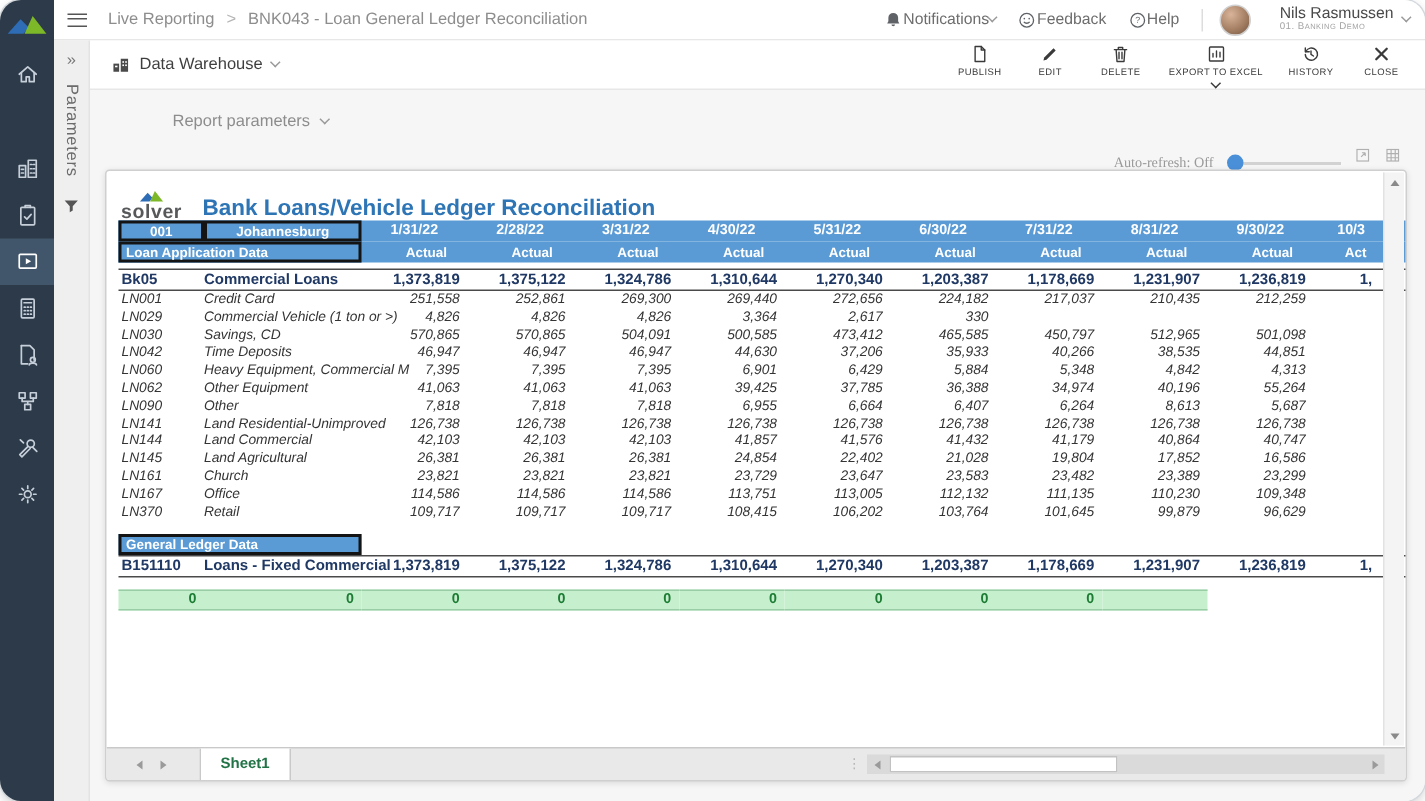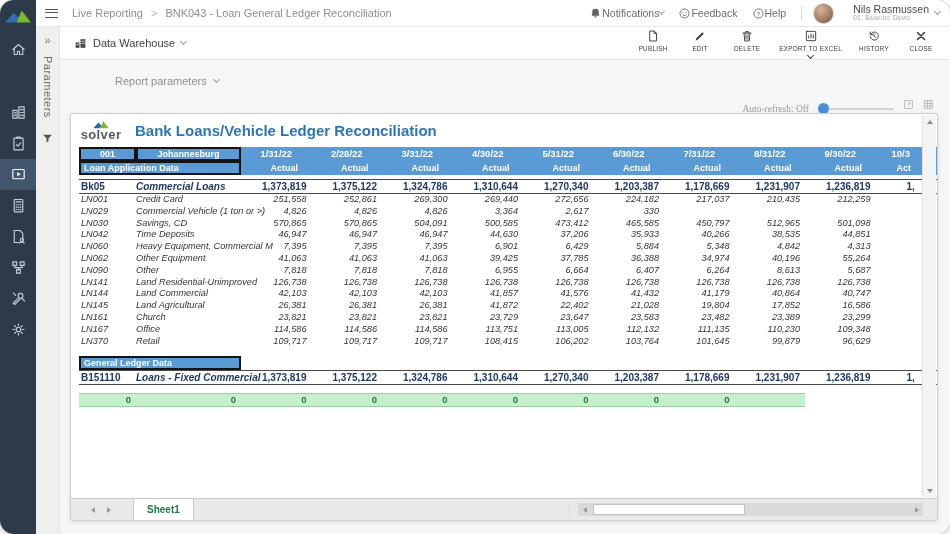--- a/index.html
+++ b/index.html
@@ -56,39 +56,39 @@
   .rparams{ position:absolute; left:14px; top:15px; font-size:11px; color:#8d8d8d; display:flex; align-items:center; gap:7px; cursor:pointer;margin-left:41px;}
   .autorow{ position:absolute; right:16px; top:36px; display:flex; align-items:flex-end; gap:9px;font-family:Liberation Serif, serif;}
   .autolabel{ font-size:9.5px; color:#9a9a9a;}
   .slider{ width:76px; height:11px; position:relative; cursor:pointer;}
   .slider .track{ position:absolute; left:5px; right:0; top:5px; height:2px; background:#d2d2d2;}
   .slider .knob{ position:absolute; left:0; top:0; width:11px; height:11px; border-radius:50%; background:#4a90d9;}
   .mini-ic svg{ width:11px; height:11px; stroke:#b0b0b0; stroke-width:1.4; fill:none;}
   
   .card{ position:absolute; left:10px; top:53px; width:868px; height:408px; background:#fff;
          border:1px solid #cfcfcf; border-radius:3px; box-shadow:0 1px 4px rgba(0,0,0,.12); overflow:hidden;}
-  .card-head{ height:33px; display:flex; align-items:center; padding-left:8px; gap:12px;}
+  .card-head{ height:33px; display:flex; align-items:flex-end; padding-left:8px; gap:12px;}
   .slogo{ display:flex; flex-direction:column; align-items:center; width:44px;}
   .slogo svg{ width:22px; height:9px;}
   .slogo .stext{ font-size:13px; color:#57585a; font-weight:600; letter-spacing:.4px; line-height:.9;}
   .rtitle{ font-size:15px; font-weight:700; }
   
   .rpt{ margin-left:8px; width:880px;}
   .rrow{ display:grid; grid-template-columns:57px 105px repeat(9,70.5px) 76px; }
   .hband{ height:14px; background:#5B9BD5;}
   .hbox{ background:#5B9BD5; border:2px solid #141414; color:#fff; font-weight:700; font-size:9px;
          display:flex; align-items:center; justify-content:center; line-height:1;}
   .hbox.section{ grid-column:1 / span 2; justify-content:flex-start; padding-left:3px;}
   .hdate{ color:#fff; font-weight:700; font-size:9.5px; text-align:center; line-height:14px;}
   .hact{ color:#fff; font-weight:700; font-size:9px; text-align:center; line-height:14px;padding-left:16px;}
   .hdate.partial{ text-align:left; padding-left:16px;}
   .hact.partial{ text-align:left; padding-left:21px;}
   .num{ text-align:right; padding-right:5px; white-space:nowrap;}
   .code{ padding-left:2px; white-space:nowrap;}
-  .name{ white-space:nowrap;font-style:italic;}
+  .name{ white-space:nowrap;}
   .trow.total{ height:15px; line-height:14px; font-size:10px; font-weight:700; color:#1F3864;
                border-top:1px solid #4a4a4a; border-bottom:1px solid #4a4a4a;}
   .trow.total.first{ margin-top:4px;}
   .trow.total .num.partial{ text-align:left; padding-left:31px;}
   .trow.detail{ height:11.8px; line-height:11.8px; font-size:9.2px; font-style:italic; color:#343434;}
   .glrow{ height:14px; margin-top:9px;}
   .diffrow{ height:14px; margin-top:8px;}
   .difflabel{ grid-column:1 / span 2; background:#fff; border:2px solid #141414; color:#141414;
               font-weight:700; font-size:9.3px; display:flex; align-items:center; padding-left:3px; line-height:1;}
   .good{ background:#C6EFCE; border-top:1px solid #98cda6; border-bottom:1px solid #98cda6;
@@ -507,21 +507,21 @@
                   <div class="num">40,864</div>
                   <div class="num">40,747</div>
                   <div class="num partial"></div>
                 </div>
                 <div class="rrow trow detail">
                   <div class="code">LN145</div>
                   <div class="name">Land Agricultural</div>
                   <div class="num">26,381</div>
                   <div class="num">26,381</div>
                   <div class="num">26,381</div>
-                  <div class="num">41,872</div>
+                  <div class="num">24,854</div>
                   <div class="num">22,402</div>
                   <div class="num">21,028</div>
                   <div class="num">19,804</div>
                   <div class="num">17,852</div>
                   <div class="num">16,586</div>
                   <div class="num partial"></div>
                 </div>
                 <div class="rrow trow detail">
                   <div class="code">LN161</div>
                   <div class="name">Church</div>

